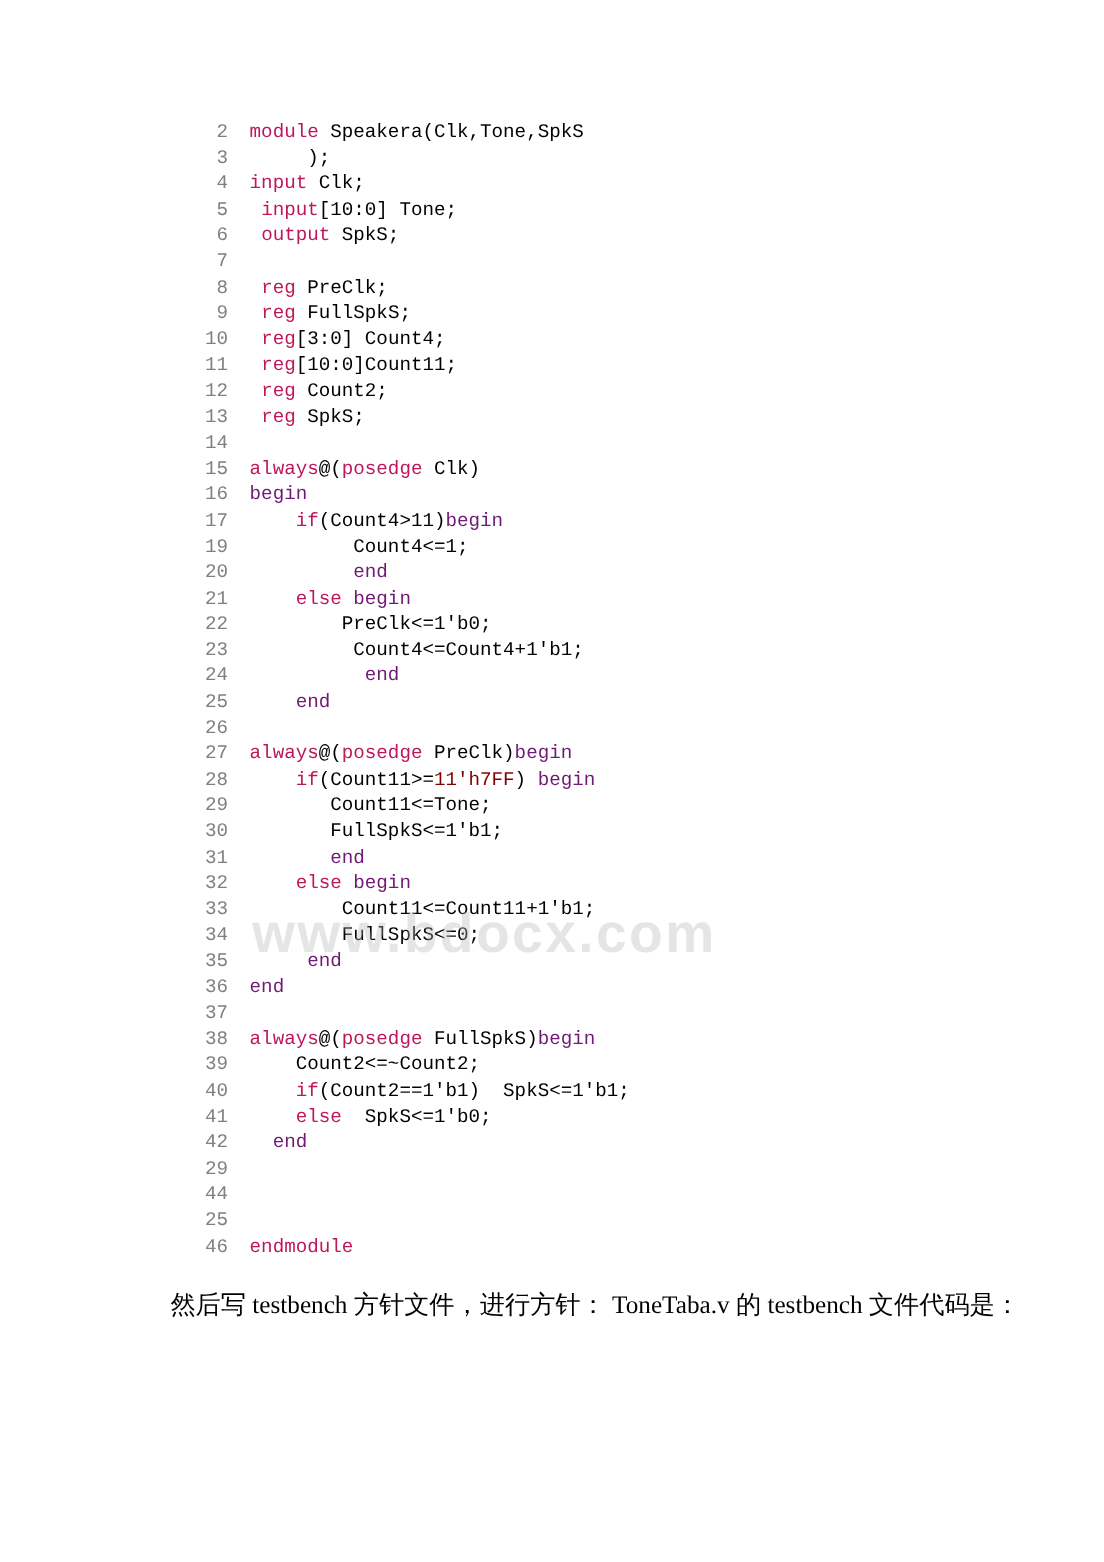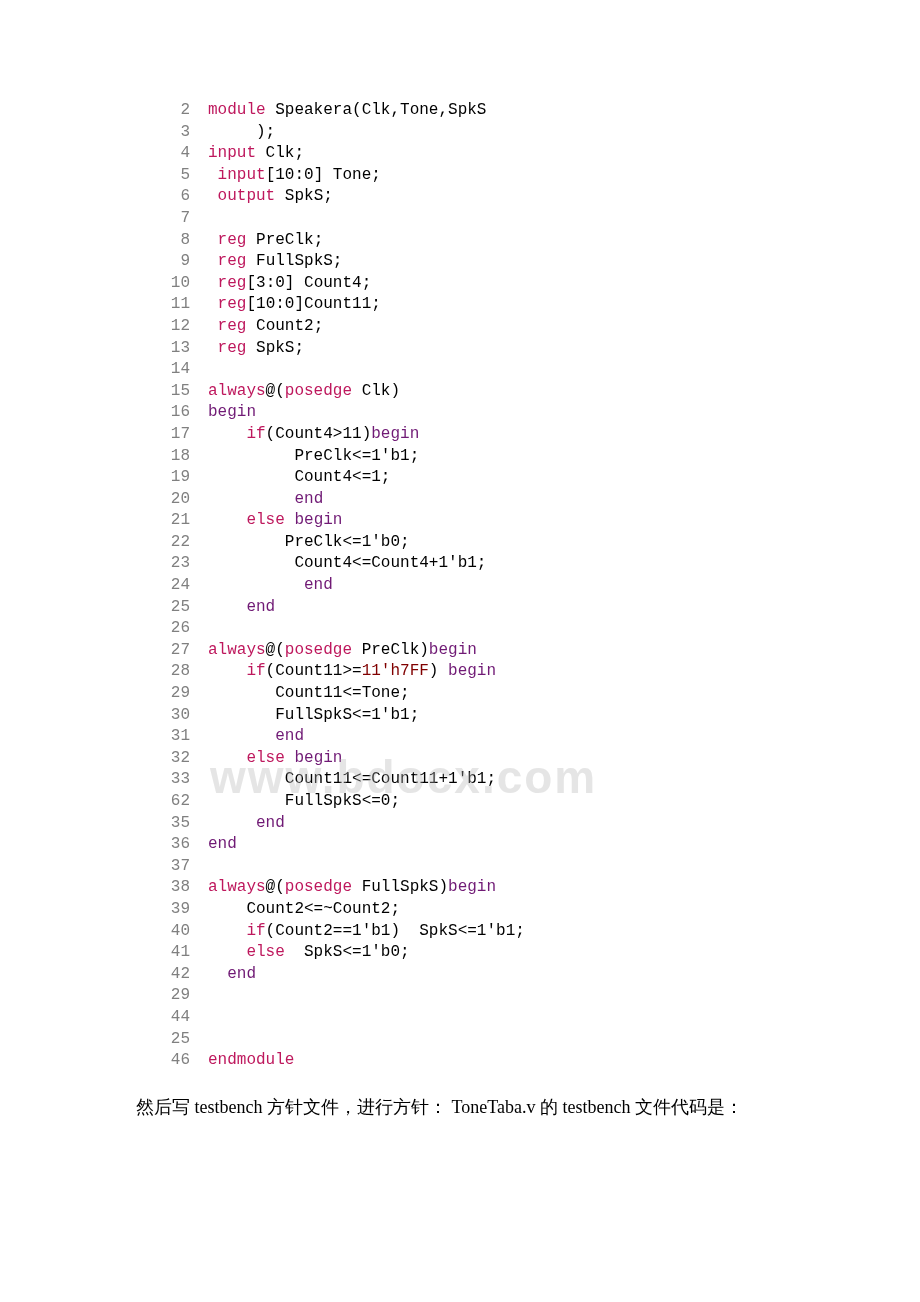--- a/index.html
+++ b/index.html
@@ -38,21 +38,21 @@
     left: 210px;
     font-family: Arial, sans-serif;
     font-size: 46px;
     font-weight: bold;
     color: rgba(180, 180, 180, 0.35);
     letter-spacing: 2px;
     pointer-events: none;
   }
   .cn-text {
     font-family: "SimSun", "宋体", serif;
-    font-size: 18px;
+    font-size: 21px;
     color: #000000;
     padding: 18px 60px 0 100px;
     line-height: 1.9;
     text-indent: 2em;
   }
 </style>
 </head>
 <body>
 
 <div class="code-container">
@@ -66,37 +66,36 @@
       <div class="code-line"><span class="line-number">8</span><span class="code-content"><span> </span><span class="kw-blue">reg</span><span> PreClk;</span></span></div>
       <div class="code-line"><span class="line-number">9</span><span class="code-content"><span> </span><span class="kw-blue">reg</span><span> FullSpkS;</span></span></div>
       <div class="code-line"><span class="line-number">10</span><span class="code-content"><span> </span><span class="kw-blue">reg</span><span>[3:0] Count4;</span></span></div>
       <div class="code-line"><span class="line-number">11</span><span class="code-content"><span> </span><span class="kw-blue">reg</span><span>[10:0]Count11;</span></span></div>
       <div class="code-line"><span class="line-number">12</span><span class="code-content"><span> </span><span class="kw-blue">reg</span><span> Count2;</span></span></div>
       <div class="code-line"><span class="line-number">13</span><span class="code-content"><span> </span><span class="kw-blue">reg</span><span> SpkS;</span></span></div>
       <div class="code-line"><span class="line-number">14</span><span class="code-content"></span></div>
       <div class="code-line"><span class="line-number">15</span><span class="code-content"><span class="kw-blue">always</span><span>@(</span><span class="kw-teal">posedge</span><span> Clk)</span></span></div>
       <div class="code-line"><span class="line-number">16</span><span class="code-content"><span class="kw-green">begin</span></span></div>
       <div class="code-line"><span class="line-number">17</span><span class="code-content"><span>    </span><span class="kw-teal">if</span><span>(Count4&gt;11)</span><span class="kw-green">begin</span></span></div>
-      <div class="code-line"><span class="line-number">18</span><span class="code-content"><span>         PreClk&lt;=1'b1;</span></span></div>
       <div class="code-line"><span class="line-number">19</span><span class="code-content"><span>         Count4&lt;=1;</span></span></div>
       <div class="code-line"><span class="line-number">20</span><span class="code-content"><span>         </span><span class="kw-green">end</span></span></div>
       <div class="code-line"><span class="line-number">21</span><span class="code-content"><span>    </span><span class="kw-teal">else</span><span> </span><span class="kw-green">begin</span></span></div>
       <div class="code-line"><span class="line-number">22</span><span class="code-content"><span>        PreClk&lt;=1'b0;</span></span></div>
       <div class="code-line"><span class="line-number">23</span><span class="code-content"><span>         Count4&lt;=Count4+1'b1;</span></span></div>
       <div class="code-line"><span class="line-number">24</span><span class="code-content"><span>          </span><span class="kw-green">end</span></span></div>
       <div class="code-line"><span class="line-number">25</span><span class="code-content"><span>    </span><span class="kw-green">end</span></span></div>
       <div class="code-line"><span class="line-number">26</span><span class="code-content"></span></div>
       <div class="code-line"><span class="line-number">27</span><span class="code-content"><span class="kw-blue">always</span><span>@(</span><span class="kw-teal">posedge</span><span> PreClk)</span><span class="kw-green">begin</span></span></div>
       <div class="code-line"><span class="line-number">28</span><span class="code-content"><span>    </span><span class="kw-teal">if</span><span>(Count11&gt;=</span><span class="kw-red">11'h7FF</span><span>) </span><span class="kw-green">begin</span></span></div>
       <div class="code-line"><span class="line-number">29</span><span class="code-content"><span>       Count11&lt;=Tone;</span></span></div>
       <div class="code-line"><span class="line-number">30</span><span class="code-content"><span>       FullSpkS&lt;=1'b1;</span></span></div>
       <div class="code-line"><span class="line-number">31</span><span class="code-content"><span>       </span><span class="kw-green">end</span></span></div>
       <div class="code-line"><span class="line-number">32</span><span class="code-content"><span>    </span><span class="kw-teal">else</span><span> </span><span class="kw-green">begin</span></span></div>
       <div class="code-line"><span class="line-number">33</span><span class="code-content"><span>        Count11&lt;=Count11+1'b1;</span></span></div>
-      <div class="code-line"><span class="line-number">62</span><span class="code-content"><span>        FullSpkS&lt;=0;</span></span></div>
+      <div class="code-line"><span class="line-number">34</span><span class="code-content"><span>        FullSpkS&lt;=0;</span></span></div>
       <div class="code-line"><span class="line-number">35</span><span class="code-content"><span>     </span><span class="kw-green">end</span></span></div>
       <div class="code-line"><span class="line-number">36</span><span class="code-content"><span class="kw-green">end</span></span></div>
       <div class="code-line"><span class="line-number">37</span><span class="code-content"></span></div>
       <div class="code-line"><span class="line-number">38</span><span class="code-content"><span class="kw-blue">always</span><span>@(</span><span class="kw-teal">posedge</span><span> FullSpkS)</span><span class="kw-green">begin</span></span></div>
       <div class="code-line"><span class="line-number">39</span><span class="code-content"><span>    Count2&lt;=~Count2;</span></span></div>
       <div class="code-line"><span class="line-number">40</span><span class="code-content"><span>    </span><span class="kw-teal">if</span><span>(Count2==1'b1)  SpkS&lt;=1'b1;</span></span></div>
       <div class="code-line"><span class="line-number">41</span><span class="code-content"><span>    </span><span class="kw-teal">else</span><span>  SpkS&lt;=1'b0;</span></span></div>
       <div class="code-line"><span class="line-number">42</span><span class="code-content"><span>  </span><span class="kw-green">end</span></span></div>
       <div class="code-line"><span class="line-number">29</span><span class="code-content"></span></div>
       <div class="code-line"><span class="line-number">44</span><span class="code-content"></span></div>

